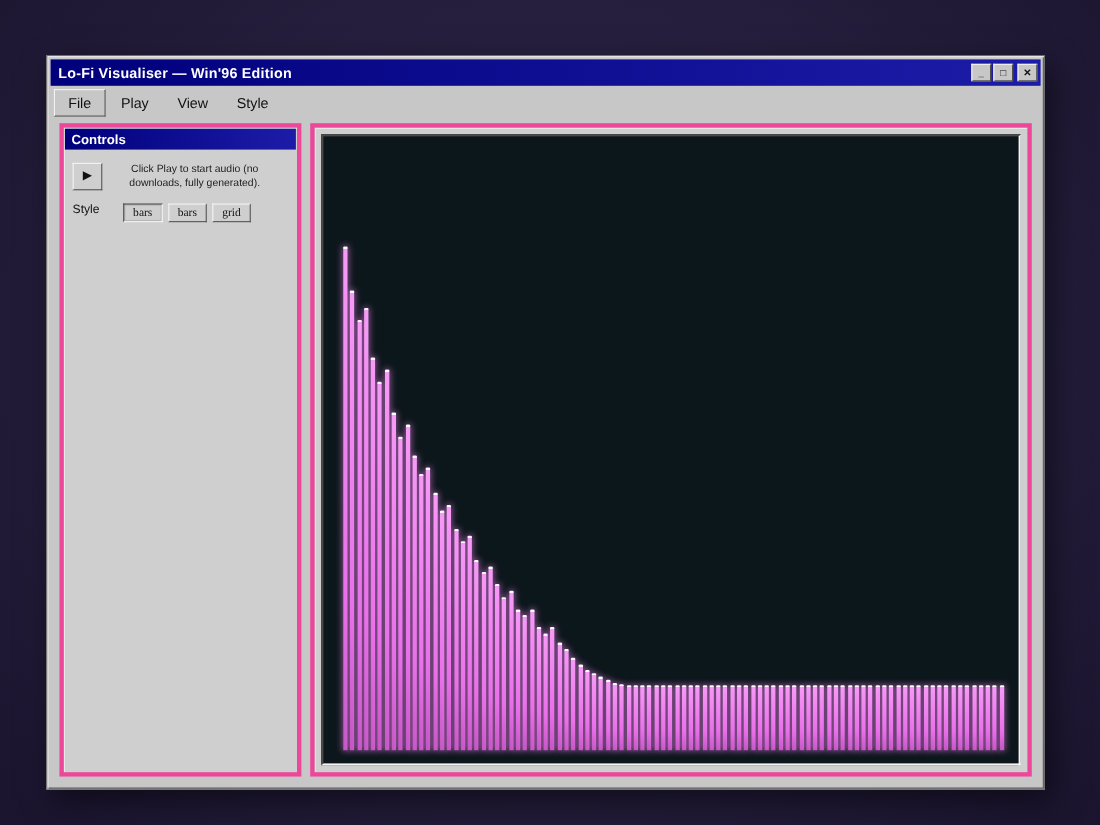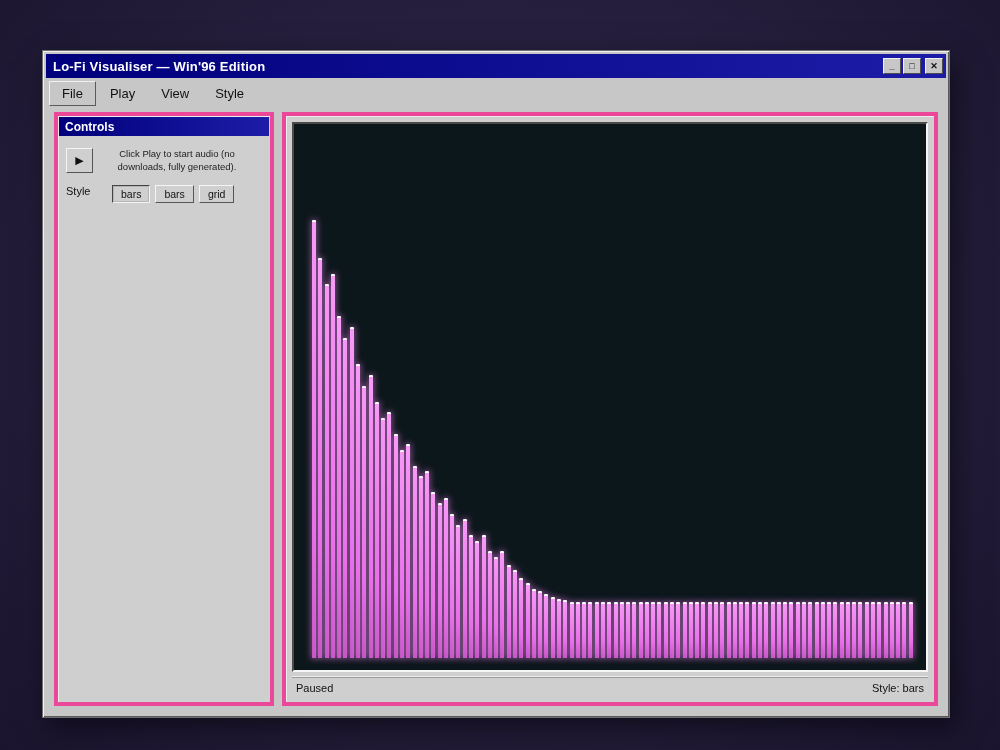--- a/index.html
+++ b/index.html
@@ -35,21 +35,21 @@
 
   .controls { flex:0 0 220px; }
   .play-row { display:flex; align-items:center; gap:8px; margin:11px 8px 7px; }
   .play-btn { width:27px; height:25px; background:#cfcfcf; border:1px solid;
     border-color:#f4f4f4 #555 #555 #f4f4f4; cursor:pointer; font-size:11px; line-height:1; color:#111; }
   .play-hint { font-size:9.5px; color:#222; line-height:1.3; width:152px; text-align:center; }
 
   .ctl-label { flex:0 0 46px; font-size:11px; color:#111; }
   .style-row { display:flex; align-items:flex-start; margin:5px 8px 8px; }
   .style-buttons { display:flex; gap:5px; }
-  .style-btn { font-family:Liberation Sans, sans-serif; font-size:10.5px; padding:2px 8px; background:#cfcfcf; color:#111;
+  .style-btn { font-family:Liberation Serif, serif; font-size:10.5px; padding:2px 8px; background:#cfcfcf; color:#111;
     border:1px solid; border-color:#f4f4f4 #555 #555 #f4f4f4; cursor:pointer; }
   .style-btn.active { border-color:#444 #f4f4f4 #f4f4f4 #444; box-shadow: inset 0 0 0 1px rgba(0,0,0,.12); }
 
   .slider-row { display:flex; align-items:center; margin:8px 8px; }
   .slider { position:relative; flex:1; height:14px; margin-right:2px; cursor:pointer; }
   .slider-track { position:absolute; left:0; right:0; top:5px; height:5px; background:#f2f2f2;
     border-radius:3px; box-shadow: inset 0 1px 1px rgba(0,0,0,.35); overflow:hidden; }
   .slider-fill { height:100%; background:#2f7fd6; }
   .slider-thumb { position:absolute; top:1px; width:13px; height:13px; border-radius:50%;
     background:#2f7fd6; border:1px solid #1c5ea8; transform:translateX(-50%); }
@@ -217,21 +217,17 @@
               <div class="bar" style="height: 10.5%;"></div>
               <div class="bar" style="height: 10.5%;"></div>
               <div class="bar" style="height: 10.5%;"></div>
               <div class="bar" style="height: 10.5%;"></div>
               <div class="bar" style="height: 10.5%;"></div>
               <div class="bar" style="height: 10.5%;"></div>
               <div class="bar" style="height: 10.5%;"></div>
               <div class="bar" style="height: 10.5%;"></div>
             </div>
         </div>
-        <div class="statusbar">
-          <span>Paused</span>
-          <span>Style: bars</span>
-        </div>
       </div>
     </div>
 
   </div>
 </div>
 
 </body></html>

